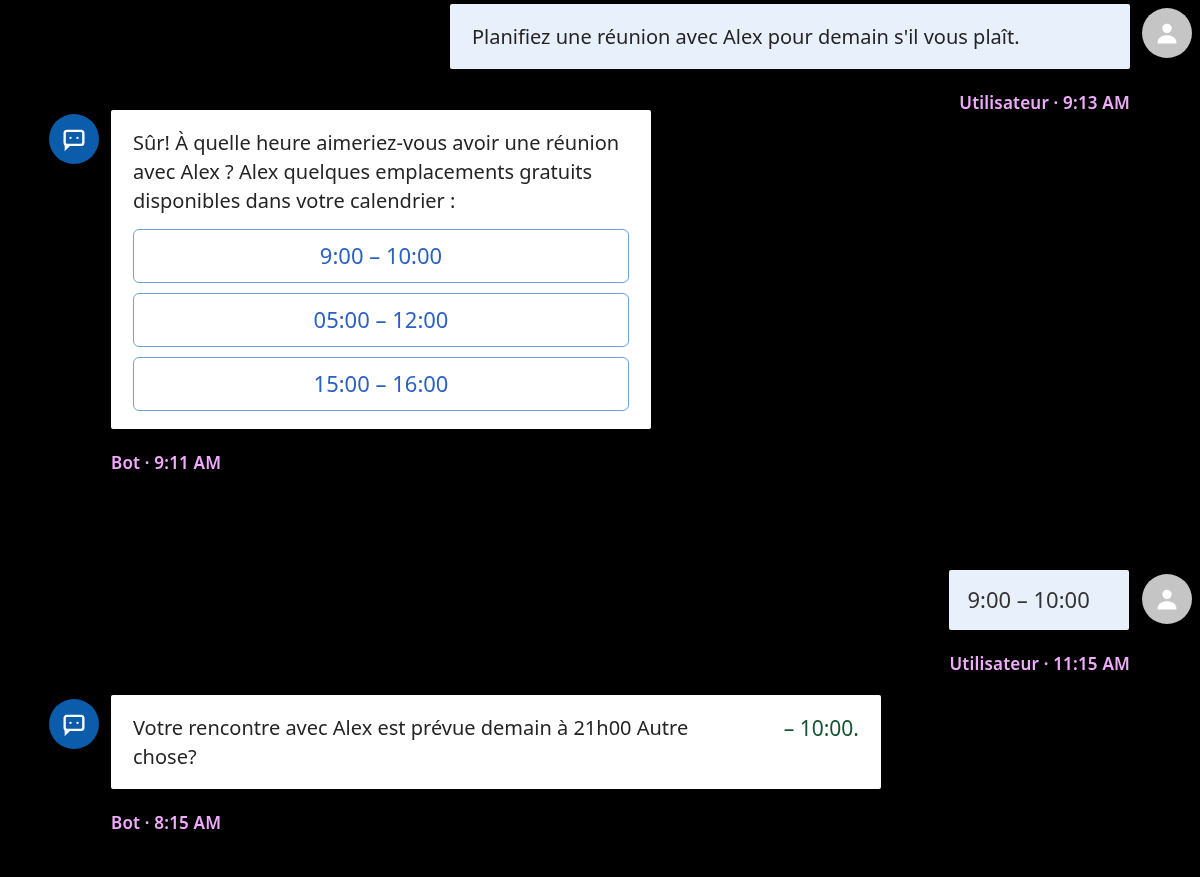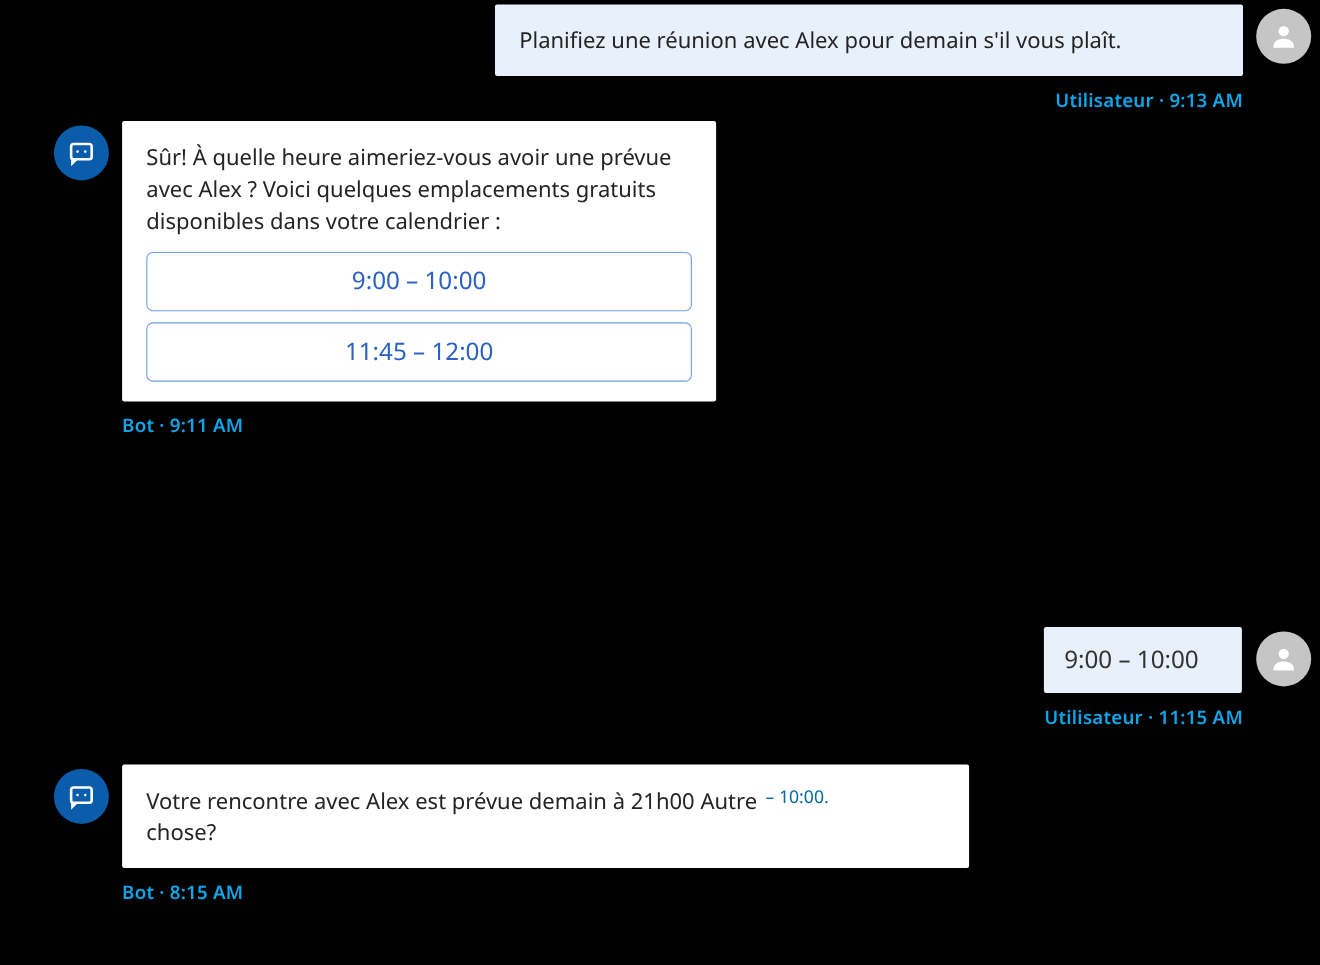--- a/index.html
+++ b/index.html
@@ -30,22 +30,22 @@
       border-radius: 2px;
       box-shadow: 0 1px 2px rgba(0,0,0,.15);
       padding: 18px 22px;
       font-size: 20px;
       line-height: 1.45;
     }
     .bubble.user-bubble { background: #e8f0fb; margin-right: 8px; }
     .bubble.bot-bubble  { background: #fff; margin-left: 8px; }
     .stack { display: flex; flex-direction: column; }
     .timestamp {
-      font-size: 17px; color: #0ea5e9;
-      margin-top: 10px;
+      font-size: 17px; color: #f0abfc;
+      margin-top: 22px;
       text-shadow: 0 0 4px rgba(0,0,0,.9), 0 0 2px rgba(0,0,0,.9);
       font-weight: 600;
       letter-spacing: .2px;
     }
     .ts-right { align-self: flex-end; margin-right: 8px; }
     .ts-left  { align-self: flex-start; margin-left: 8px; }
 
     .slot-list { margin-top: 14px; display: flex; flex-direction: column; gap: 10px; }
     .slot {
       border: 1px solid #6fa0e6; border-radius: 6px;
@@ -55,22 +55,22 @@
       font-size: 22px;
       cursor: pointer;
       background: #fff;
     }
 
     
     .w-user1 { width: 680px; }
     .w-bot1  { width: 540px; }
     .w-user2 { width: 180px; }
     .w-bot2  { width: 770px; }
-    .bot2-inner { display: flex; align-items: flex-start; gap: 3px; }
-    .bot2-extra { font-size: 16px; color: #0369a1; white-space: nowrap; }
+    .bot2-inner { display: flex; justify-content: space-between; align-items: flex-start; gap: 3px; }
+    .bot2-extra { font-size: 21px; color: #14532d; white-space: nowrap; }
   </style>
 </head>
 <body>
 
 <div class="chat">
 
   <div class="row user-row" style="top: 4px;">
     <div class="stack">
       <div class="bubble user-bubble w-user1">Planifiez une réunion avec Alex pour demain s'il vous plaît.</div>
       <div class="timestamp ts-right">Utilisateur · 9:13 AM</div>
@@ -87,24 +87,25 @@
     <div class="avatar bot">
       <svg viewBox="0 0 24 24" fill="none" stroke="#fff" stroke-width="2">
         <rect x="4" y="5" width="16" height="12" rx="2"></rect>
         <circle cx="9" cy="11" r="1" fill="#fff" stroke="none"></circle>
         <circle cx="15" cy="11" r="1" fill="#fff" stroke="none"></circle>
         <path d="M8 17l-3 3v-3"></path>
       </svg>
     </div>
     <div class="stack">
       <div class="bubble bot-bubble w-bot1">
-        <div>Sûr! À quelle heure aimeriez-vous avoir une prévue avec Alex ? Voici quelques emplacements gratuits disponibles dans votre calendrier :</div>
+        <div>Sûr! À quelle heure aimeriez-vous avoir une réunion avec Alex ? Alex quelques emplacements gratuits disponibles dans votre calendrier :</div>
         <div class="slot-list">
           <div class="slot">9:00 – 10:00</div>
-          <div class="slot">11:45 – 12:00</div>
+          <div class="slot">05:00 – 12:00</div>
+          <div class="slot">15:00 – 16:00</div>
         </div>
       </div>
       <div class="timestamp ts-left">Bot · 9:11 AM</div>
     </div>
   </div>
 
   <div class="row user-row" style="top: 570px;">
     <div class="stack">
       <div class="bubble user-bubble w-user2" style="padding:14px 18px; font-size:22px; color:#333;">9:00 – 10:00</div>
       <div class="timestamp ts-right">Utilisateur · 11:15 AM</div>

